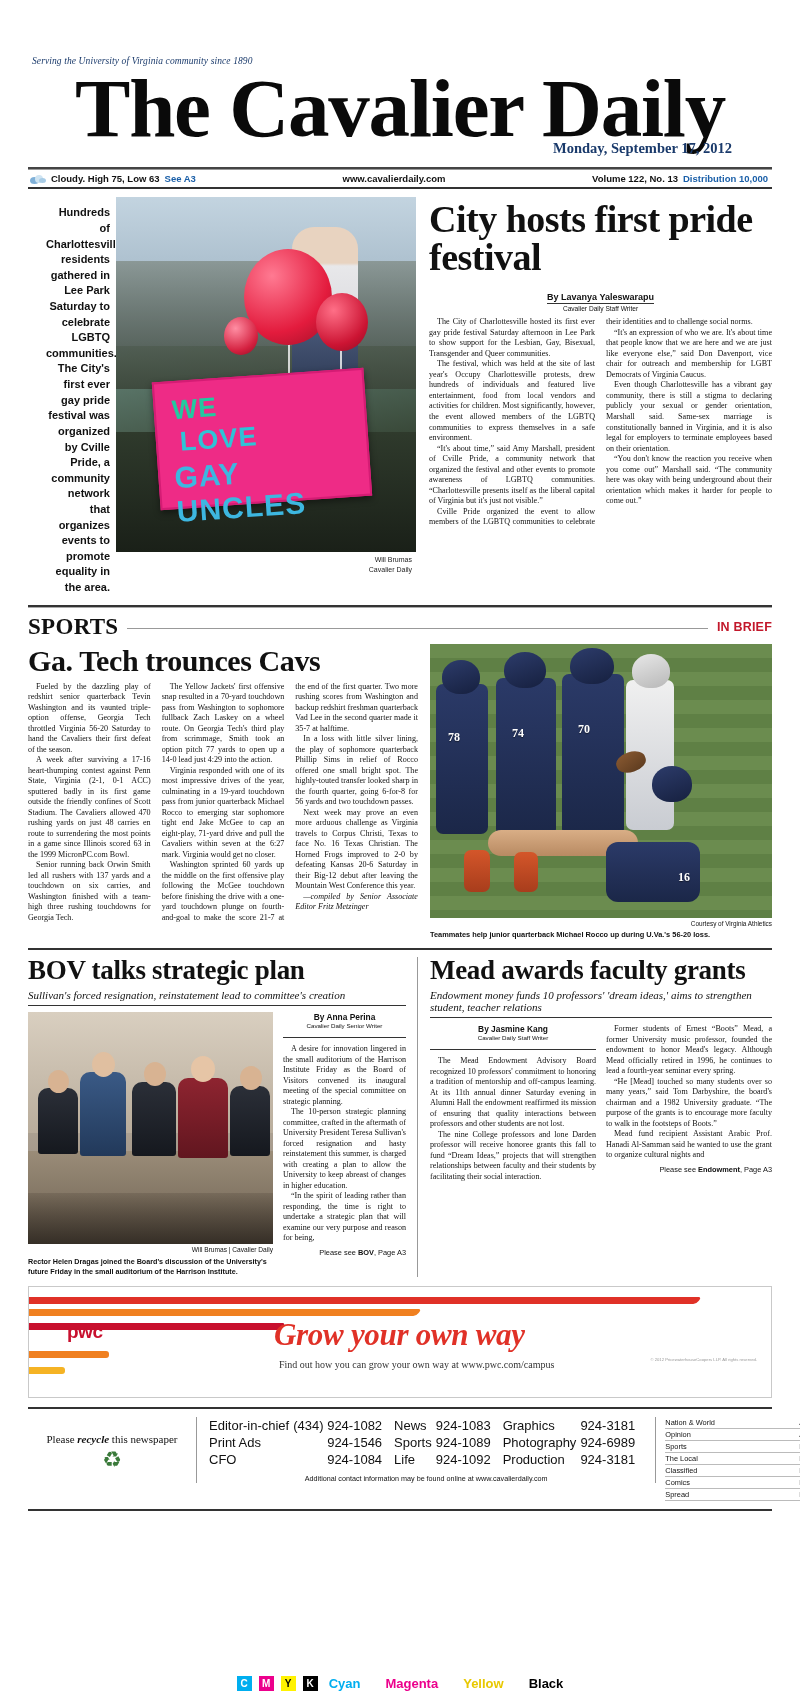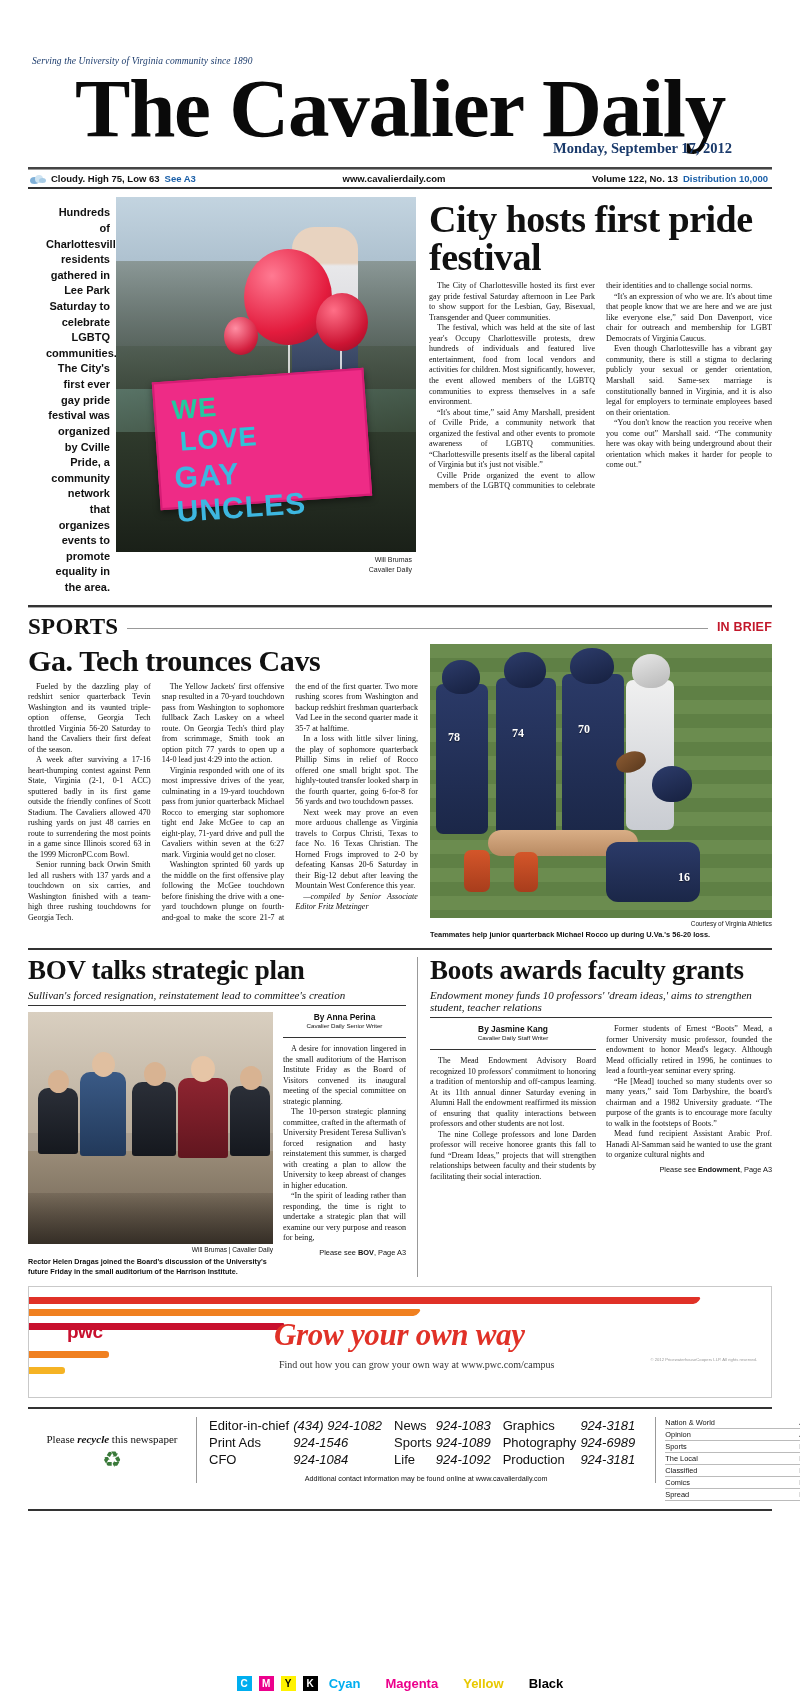--- a/index.html
+++ b/index.html
@@ -189,21 +189,21 @@
   .ad-fine { position:absolute; right:14px; top:70px; font-family:"Liberation Sans", sans-serif; font-size:4.2px; color:#999; text-align:right; line-height:1.5;}
 
   
   .footer { margin-top:9px; border-top:2px solid #333; border-bottom:2px solid #333; padding:8px 0; display:flex; align-items:flex-start; }
   .recycle { width:168px; flex:0 0 168px; text-align:center; font-family:"Liberation Serif", serif; font-size:11px; padding-top:16px; }
   .recycle i { font-style:italic; font-weight:bold; }
   .recycle-mark { font-size:22px; color:#3a7a3a; display:block; margin-top:2px;}
   .contacts { flex:1 1 auto; border-left:1px solid #999; border-right:1px solid #999; padding:0 10px; }
   .ctbl { width:100%; border-collapse:collapse; font-family:"Liberation Sans", sans-serif; font-size:13px; }
   .ctbl td { padding:1px 2px; white-space:nowrap; }
-  .ctbl td.num { padding-right:10px;font-style:italic; }
+  .ctbl td.num { text-align:right; padding-right:10px; }
   .contact-note { font-family:"Liberation Sans", sans-serif; font-size:7.2px; text-align:center; margin-top:6px; }
   .index { width:152px; flex:0 0 152px; padding-left:9px; }
   .itbl { width:100%; border-collapse:collapse; font-family:"Liberation Sans", sans-serif; font-size:7.4px; }
   .itbl td { border-bottom:1px solid #bbb; padding:1px 0; }
   .itbl td.pg { text-align:right; }
 
   
   .cmyk { position:absolute; left:0; right:0; bottom:8px; display:flex; align-items:center; justify-content:center; gap:7px; }
   .sw { width:15px; height:15px; display:inline-block; font-family:"Liberation Sans", sans-serif; font-weight:bold; font-size:10px; color:#fff; text-align:center; line-height:15px;}
   .cmyk-words { display:flex; gap:25px; font-family:"Liberation Sans", sans-serif; font-weight:bold; font-size:13px; margin-left:4px;justify-content:center;}
@@ -258,20 +258,24 @@
         </div>
       </div>
       <div class="photo-credit">
         <div>Will Brumas</div>
         <div>Cavalier Daily</div>
       </div>
     </div>
 
     <div class="top-story">
       <h1 class="hl-main">City hosts first pride festival</h1>
+      <div class="byline-blk">
+        <div class="byline">By Lavanya Yaleswarapu</div>
+        <div class="byline-sub">Cavalier Daily Staff Writer</div>
+      </div>
       <div class="cols2">
         <p>The City of Charlottesville hosted its first ever gay pride festival Saturday afternoon in Lee Park to show support for the Lesbian, Gay, Bisexual, Transgender and Queer communities.</p>
         <p>The festival, which was held at the site of last year's Occupy Charlottesville protests, drew hundreds of individuals and featured live entertainment, food from local vendors and activities for children. Most significantly, however, the event allowed members of the LGBTQ communities to express themselves in a safe environment.</p>
         <p>“It's about time,” said Amy Marshall, president of Cville Pride, a community network that organized the festival and other events to promote awareness of LGBTQ communities. “Charlottesville presents itself as the liberal capital of Virginia but it's just not visible.”</p>
         <p>Cville Pride organized the event to allow members of the LGBTQ communities to celebrate their identities and to challenge social norms.</p>
         <p>“It's an expression of who we are. It's about time that people know that we are here and we are just like everyone else,” said Don Davenport, vice chair for outreach and membership for LGBT Democrats of Virginia Caucus.</p>
         <p>Even though Charlottesville has a vibrant gay community, there is still a stigma to declaring publicly your sexual or gender orientation, Marshall said. Same-sex marriage is constitutionally banned in Virginia, and it is also legal for employers to terminate employees based on their orientation.</p>
         <p>“You don't know the reaction you receive when you come out” Marshall said. “The community here was okay with being underground about their orientation which makes it harder for people to come out.”</p>
       </div>
     </div>
@@ -363,21 +367,21 @@
           <p>The 10-person strategic planning committee, crafted in the aftermath of University President Teresa Sullivan's forced resignation and hasty reinstatement this summer, is charged with creating a plan to allow the University to keep abreast of changes in higher education.</p>
           <p>“In the spirit of leading rather than responding, the time is right to undertake a strategic plan that will examine our very purpose and reason for being,</p>
           <div class="jump">
             <span>Please see </span><b>BOV</b><span>, Page A3</span>
           </div>
         </div>
       </div>
     </div>
 
     <div class="mead">
-      <h2 class="hl-lower two">Boots awards faculty grants</h2>
+      <h2 class="hl-lower two">Mead awards faculty grants</h2>
       <div class="deck">Endowment money funds 10 professors' 'dream ideas,' aims to strengthen student, teacher relations</div>
       <div class="mead-cols">
         <div class="mead-col col">
           <div class="mini-byline">
             <span class="n">By Jasmine Kang</span>
             <span class="t">Cavalier Daily Staff Writer</span>
           </div>
           <p style="margin-top:6px">The Mead Endowment Advisory Board recognized 10 professors' commitment to honoring a tradition of mentorship and off-campus learning. At its 11th annual dinner Saturday evening in Alumni Hall the endowment reaffirmed its mission of ensuring that quality interactions between professors and other students are not lost.</p>
           <p>The nine College professors and lone Darden professor will receive honoree grants this fall to fund “Dream Ideas,” projects that will strengthen relationships between faculty and their students by facilitating their social interaction.</p>
         </div>

